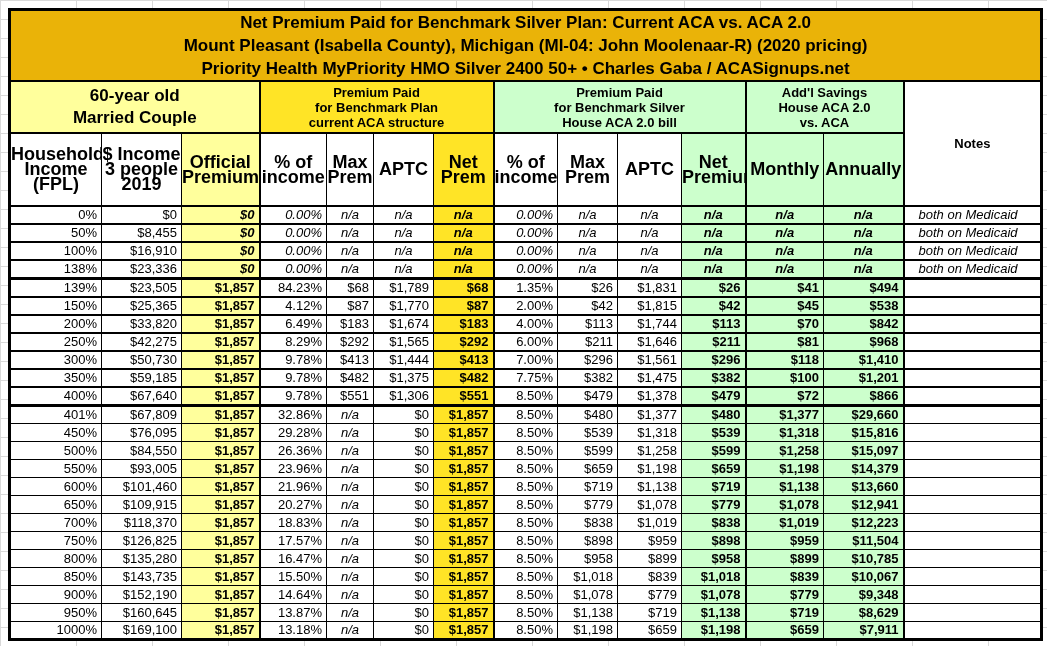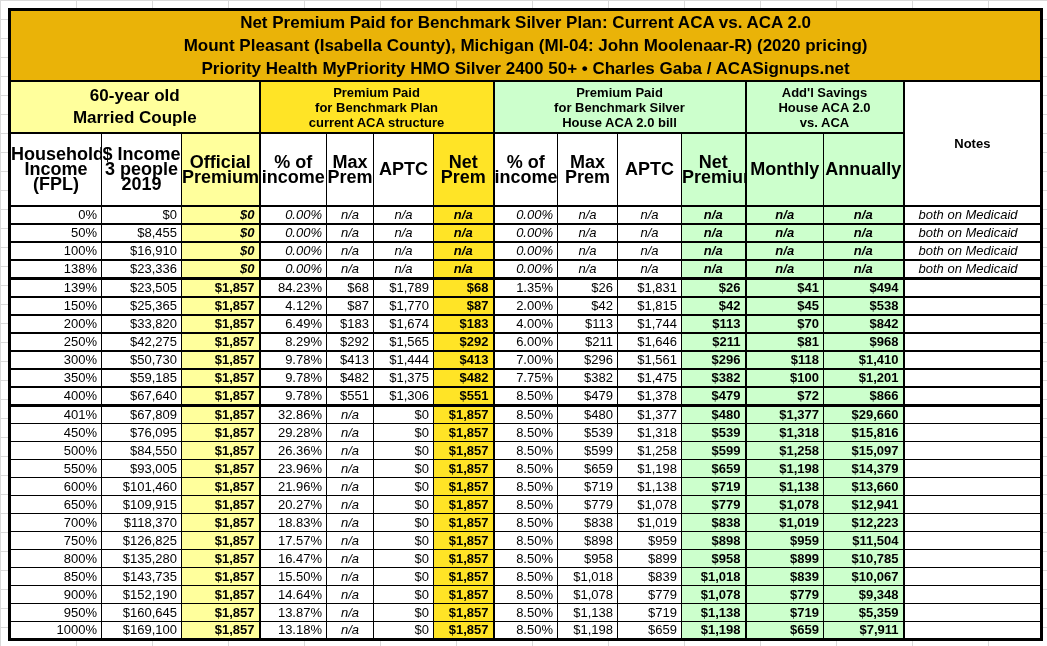--- a/index.html
+++ b/index.html
@@ -492,21 +492,21 @@
         <td class="num bold lty vr">$1,857</td>
         <td class="num">13.87%</td>
         <td class="num na">n/a</td>
         <td class="num">$0</td>
         <td class="num bold bry vr">$1,857</td>
         <td class="num">8.50%</td>
         <td class="num">$1,138</td>
         <td class="num">$719</td>
         <td class="num bold lgr vr">$1,138</td>
         <td class="num bold lgr">$719</td>
-        <td class="num bold lgr vr">$5,359</td>
+        <td class="num bold lgr vr">$8,629</td>
         <td class="c-notes"></td>
       </tr>
       <tr>
         <td class="num">1000%</td>
         <td class="num">$169,100</td>
         <td class="num bold lty vr">$1,857</td>
         <td class="num">13.18%</td>
         <td class="num na">n/a</td>
         <td class="num">$0</td>
         <td class="num bold bry vr">$1,857</td>

